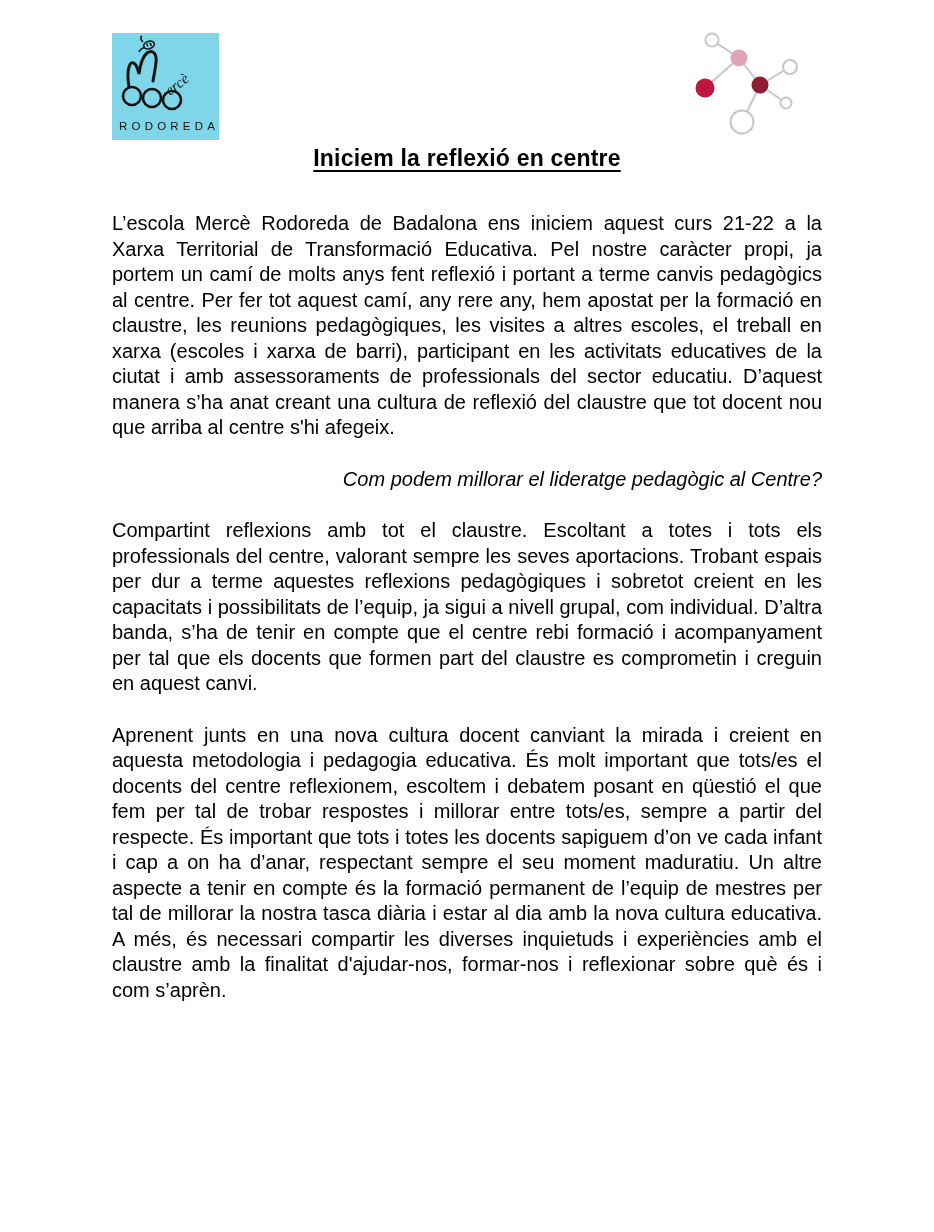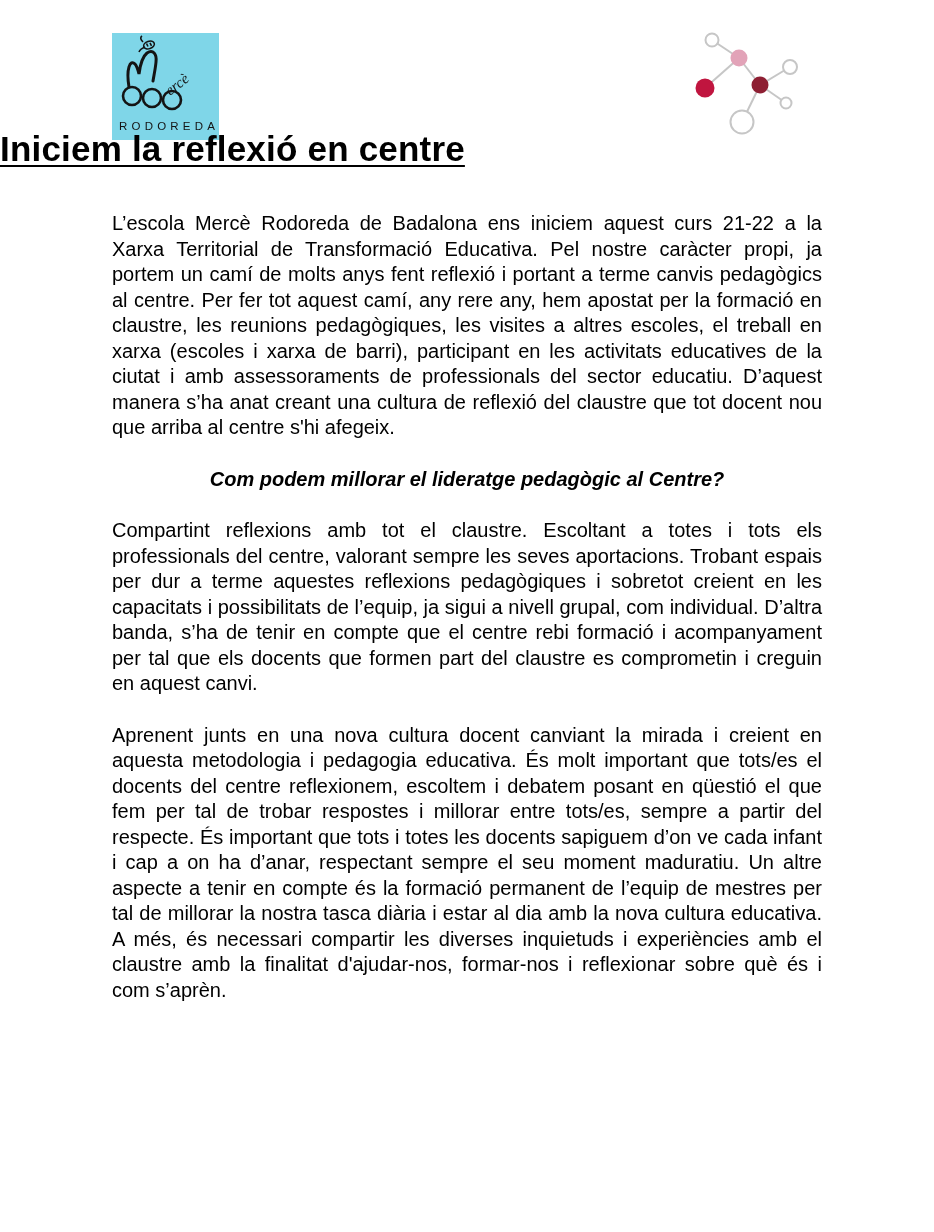--- a/index.html
+++ b/index.html
@@ -25,44 +25,45 @@
     left: 665px;
     top: 26px;
     width: 155px;
     height: 118px;
   }
   .title {
     position: absolute;
     top: 129px;
     left: 0;
     right: 0;
-    margin: 0;
-    font-size: 35px;
+    margin: 16px;
+    text-align: center;
+    font-size: 23px;
     font-weight: bold;
     text-decoration: underline;
     text-decoration-thickness: 2px;
     text-underline-offset: 4px;
     letter-spacing: 0.2px;
   }
   .content {
     position: absolute;
     top: 211px;
     left: 112px;
     width: 710px;
   }
   .content p {
     margin: 0 0 26px 0;
     font-size: 20px;
     line-height: 25.5px;
     text-align: justify;
   }
   .content p.question {
-    font-weight: bold;
+    font-weight: normal;
     font-style: italic;
-    text-align: center;
+    text-align: right;
   }
   .content p.no-gap-bottom { margin-bottom: 15px; }
 </style>
 </head>
 <body>
 
 <div class="page">
 
   <div class="logo">
     <svg width="107" height="107" viewBox="0 0 107 107">

